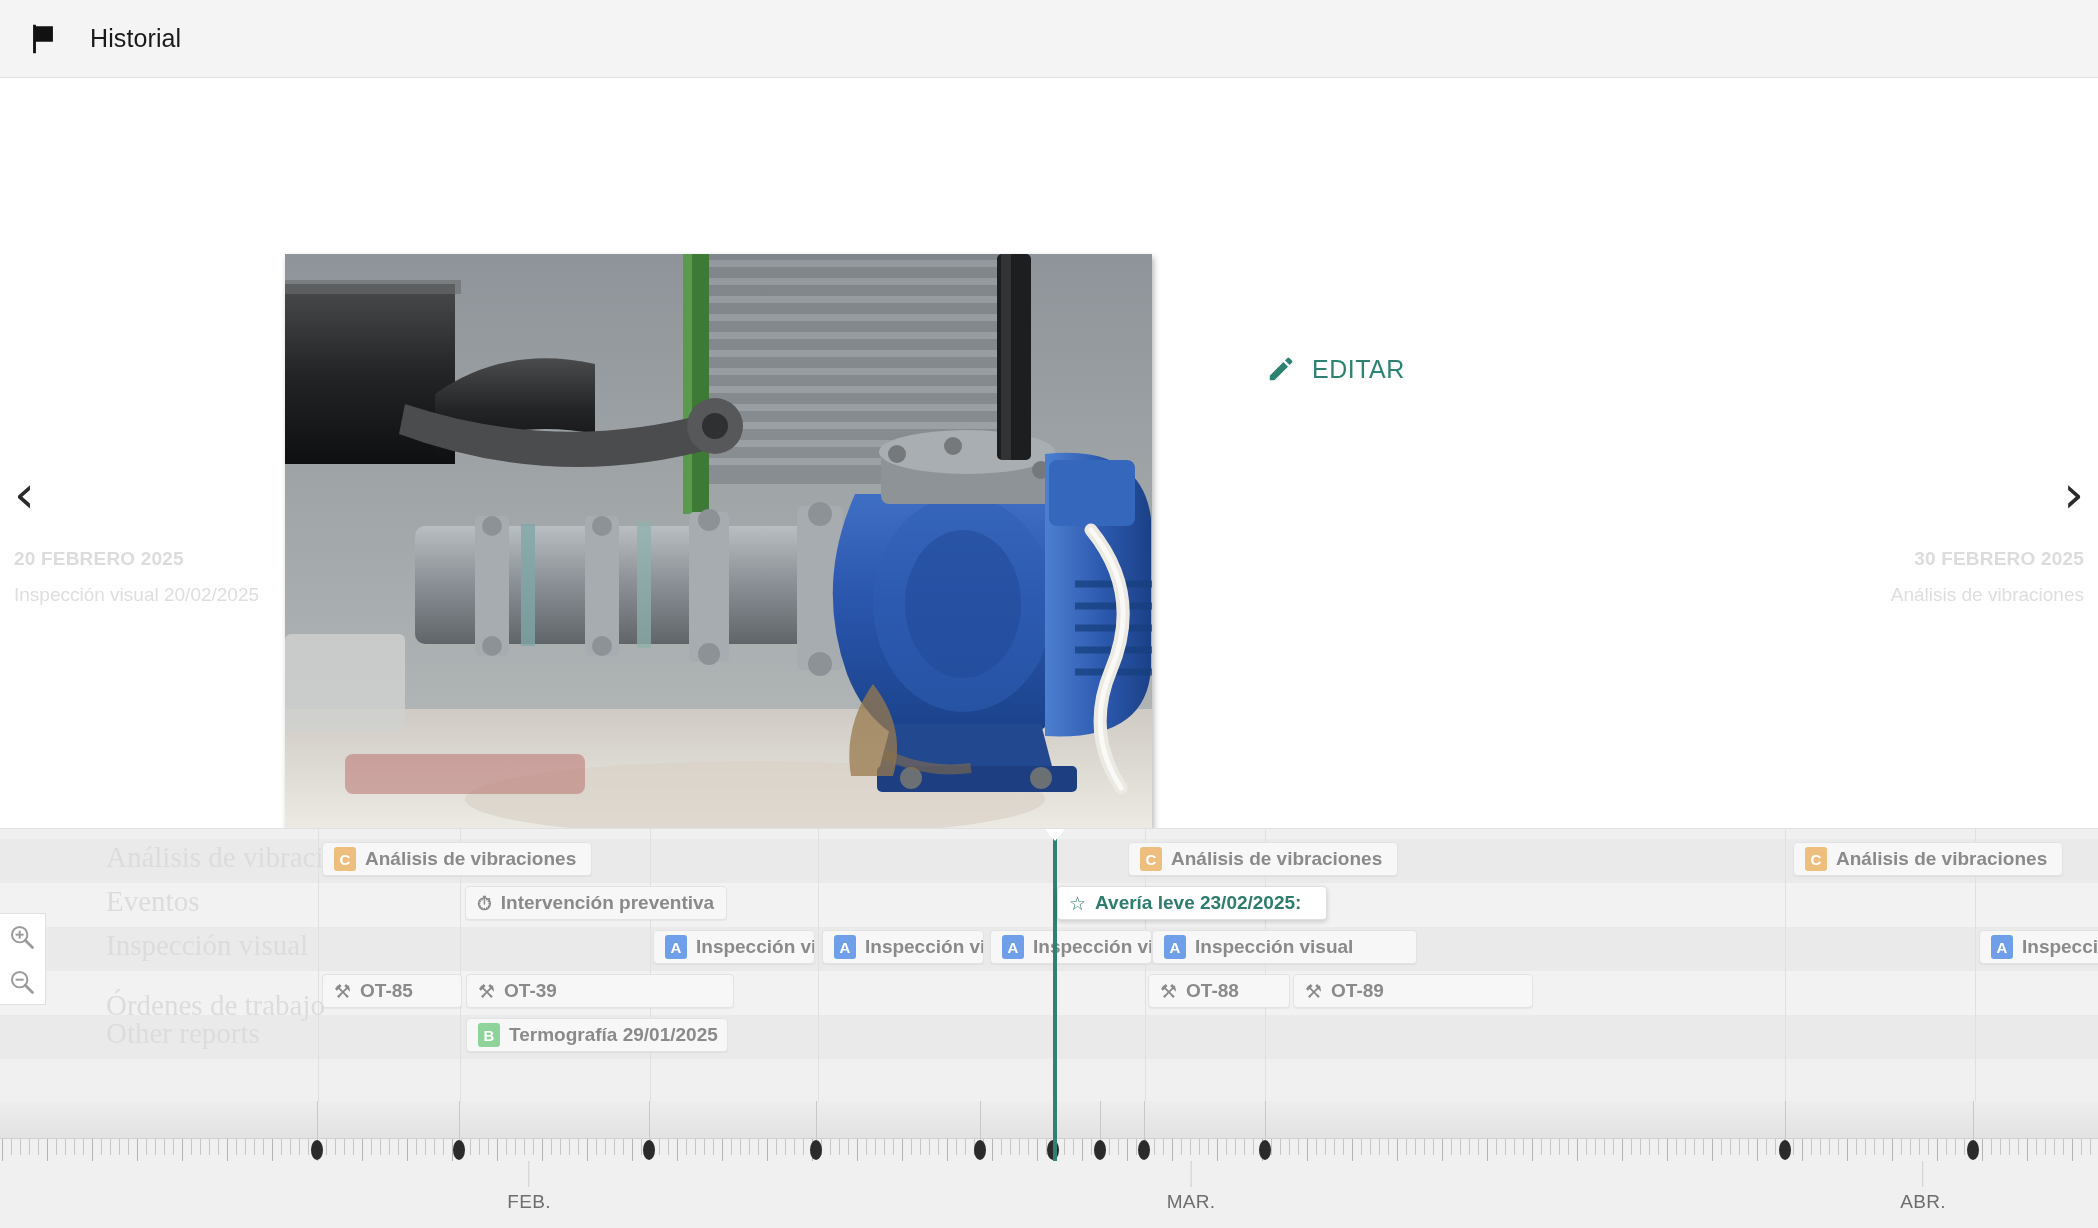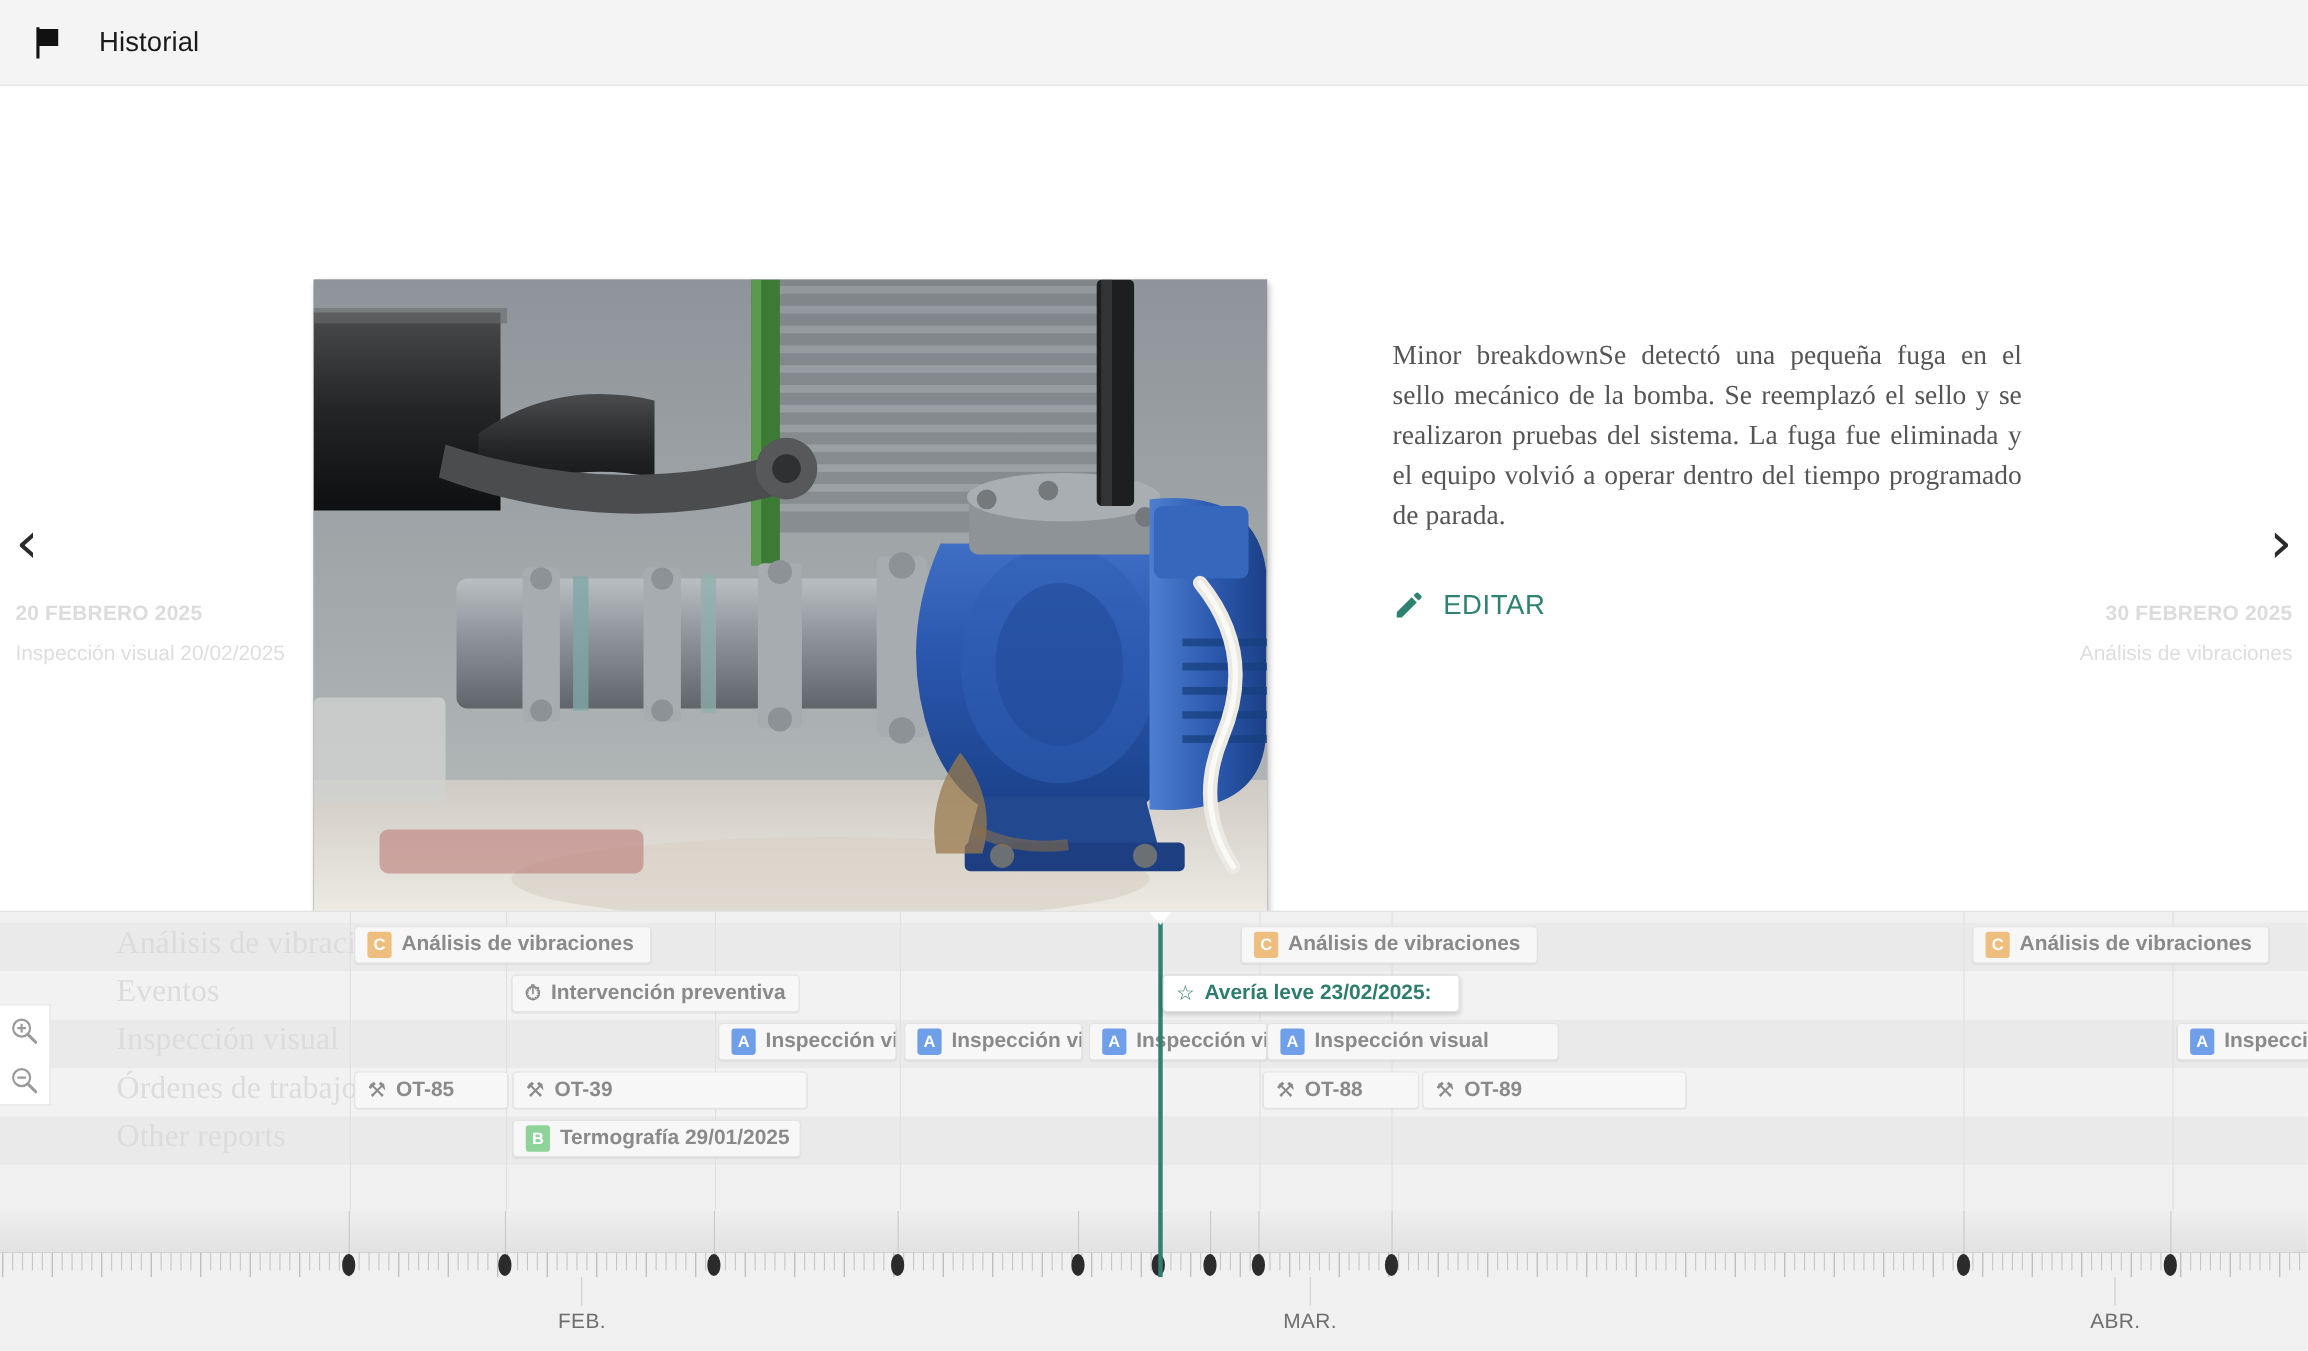--- a/index.html
+++ b/index.html
@@ -437,21 +437,20 @@
 
       <path d="M588 430 q34 44 20 92 l-42 0 q-8 -50 22 -92 Z" fill="#9a7a4c" opacity=".75"></path>
       <path d="M600 500 q40 20 86 14" stroke="#8d6f45" stroke-width="10" fill="none" opacity=".55"></path>
 
       <rect x="60" y="500" width="240" height="40" rx="8" fill="#b9736f" opacity=".55"></rect>
       <rect x="0" y="380" width="120" height="96" rx="6" fill="#cfd2d0" opacity=".8"></rect>
     </svg>
   </div>
 
   <div class="article">
-    <p class="article-body">Minor breakdownSe detectó una pequeña fuga en el sello mecánico de la bomba. Se reemplazó el sello y se realizaron pruebas del sistema. La fuga fue eliminada y el equipo volvió a operar dentro del tiempo programado de parada.</p>
     <button class="edit-btn">
       <svg class="pencil-icon" viewBox="0 0 24 24" aria-hidden="true">
         <path d="M3 17.3 L3 21 L6.7 21 L17.6 10.1 L13.9 6.4 Z M20.7 7 a1.3 1.3 0 0 0 0-1.8 l-1.9-1.9 a1.3 1.3 0 0 0-1.8 0 L15.2 5.1 L18.9 8.8 Z" fill="#2d8272"></path>
       </svg>
       <span class="edit-label">EDITAR</span>
     </button>
   </div>
 </div>
 
 <div class="timeline">
@@ -466,21 +465,21 @@
       <div class="gridline" style="left: 650px;"></div>
       <div class="gridline" style="left: 818px;"></div>
       <div class="gridline" style="left: 1055px;"></div>
       <div class="gridline" style="left: 1145px;"></div>
       <div class="gridline" style="left: 1265px;"></div>
       <div class="gridline" style="left: 1785px;"></div>
       <div class="gridline" style="left: 1975px;"></div>
       <div class="tl-label" style="top: 12px;">Análisis de vibraciones</div>
       <div class="tl-label" style="top: 56px;">Eventos</div>
       <div class="tl-label" style="top: 100px;">Inspección visual</div>
-      <div class="tl-label" style="top: 144px;">Órdenes de trabajo</div>
+      <div class="tl-label" style="top: 160px;">Órdenes de trabajo</div>
       <div class="tl-label" style="top: 188px;">Other reports</div>
       <div class="chip" style="left: 322px; top: 13px; width: 270px;">
         <span class="tag" style="background: rgb(237, 190, 126);">C</span>
         <span>Análisis de vibraciones</span>
       </div>
       <div class="chip" style="left: 1128px; top: 13px; width: 270px;">
         <span class="tag" style="background: rgb(237, 190, 126);">C</span>
         <span>Análisis de vibraciones</span>
       </div>
       <div class="chip" style="left: 1793px; top: 13px; width: 270px;">

